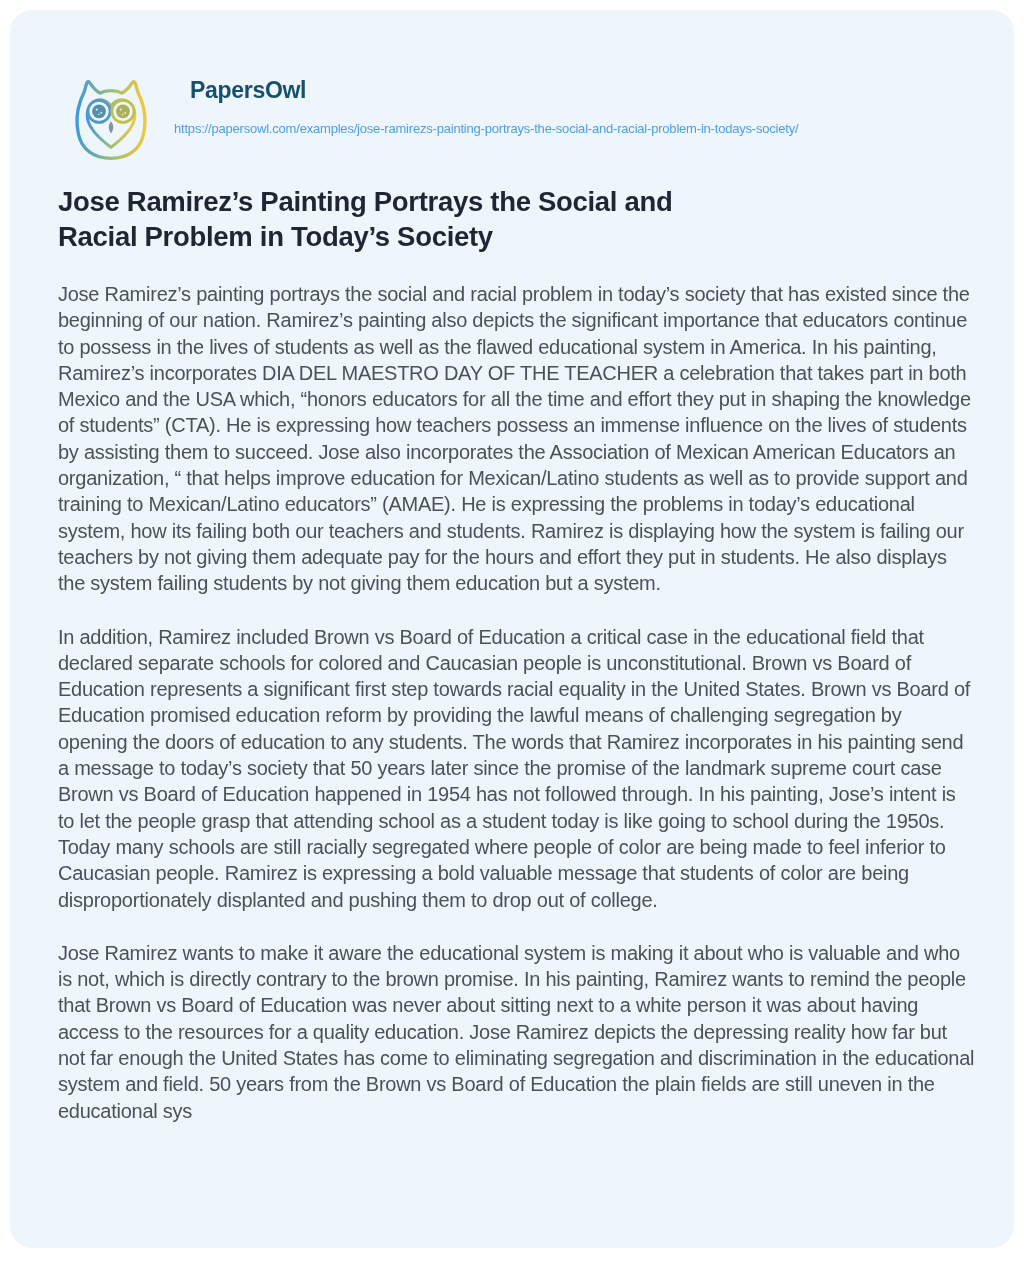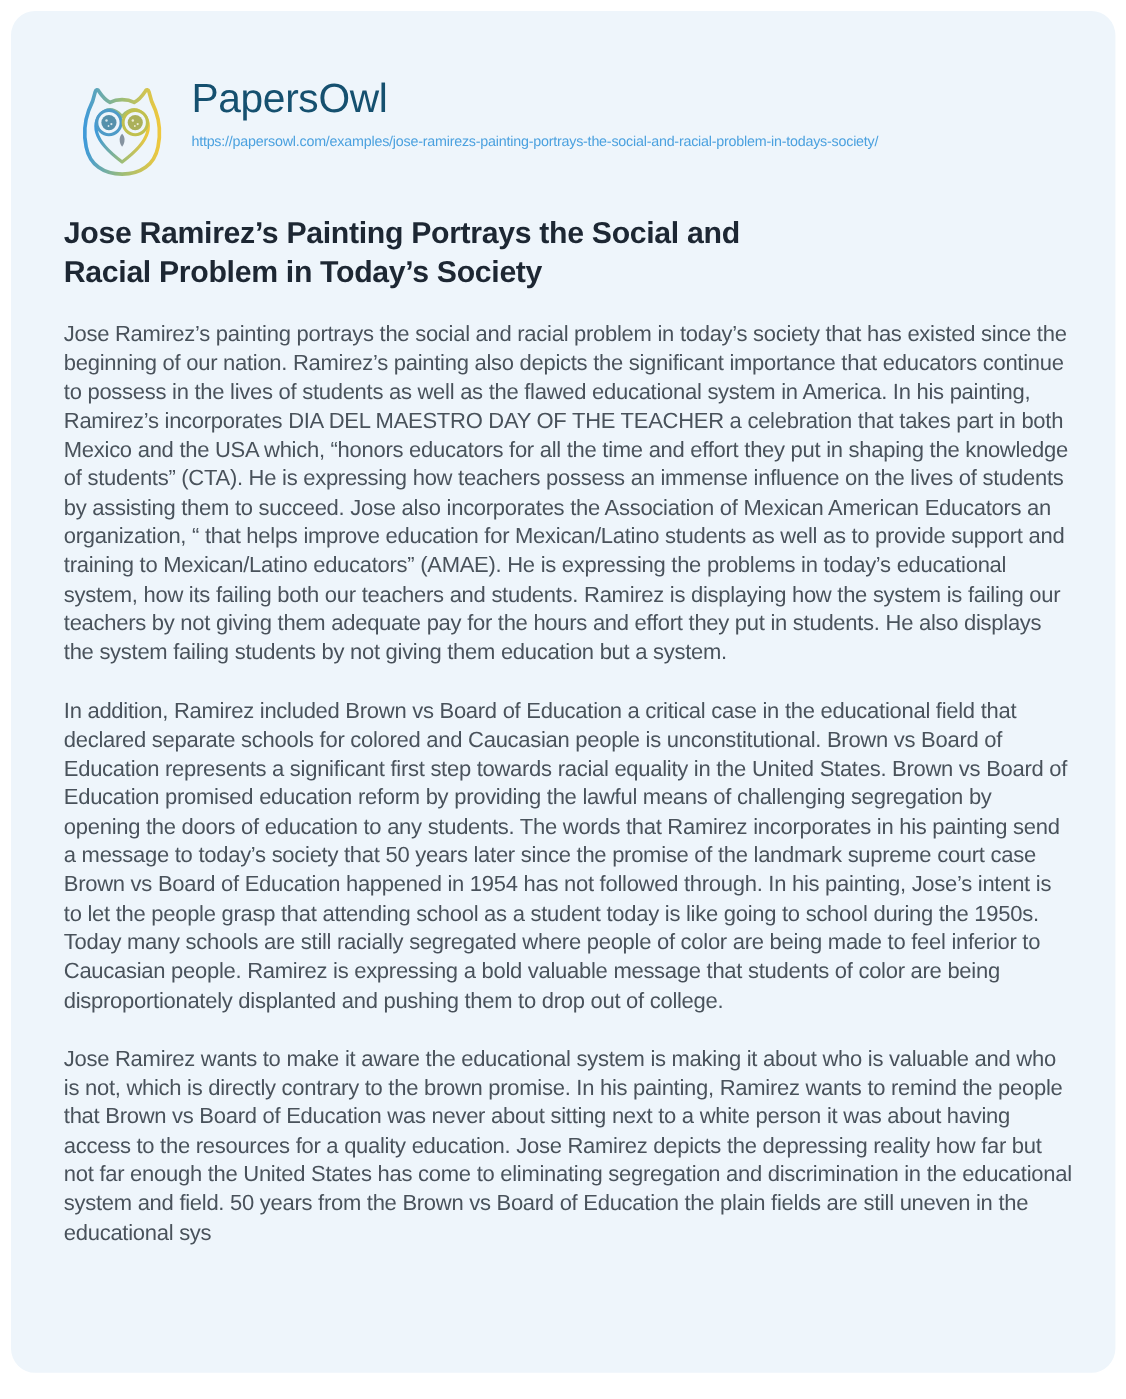--- a/index.html
+++ b/index.html
@@ -28,38 +28,39 @@
     gap: 17px;
     margin-left: 7px;
   }
   .logo-wrap {
     width: 92px;
     height: 92px;
     flex: 0 0 auto;
   }
   .brand-block { padding-top: 2px; }
   .brand-name {
-    font-size: 37px;
-    font-weight: normal;
+    font-size: 23px;
+    font-weight: bold;
     color: #15506f;
     letter-spacing: -0.3px;
     line-height: 36px;
+    margin-left: 16px;
   }
   .brand-url {
     display: block;
     margin-top: 7px;
     font-size: 13px;
     line-height: 27px;
     color: #4ba1df;
     max-width: 722px;
     text-decoration: none;
     word-break: break-all;
     letter-spacing: -0.2px;
   }
-  .article { margin-top: 32px; }
+  .article { margin-top: 22px; }
   .article h1 {
     font-size: 27.5px;
     font-weight: 600;
     line-height: 35px;
     color: #1d2733;
     letter-spacing: -0.3px;
     max-width: 660px;
   }
   .article p {
     margin-top: 27px;

